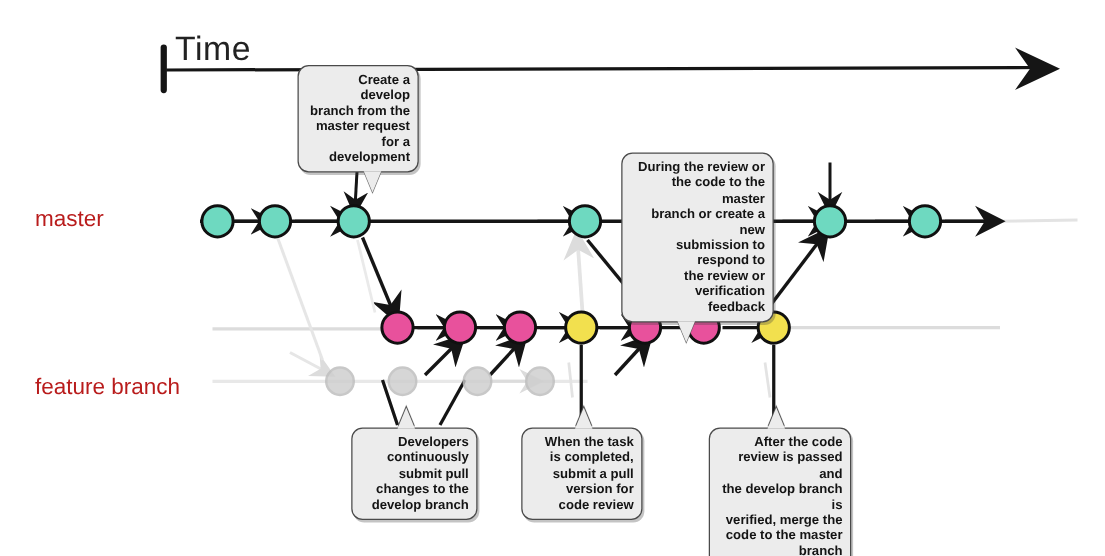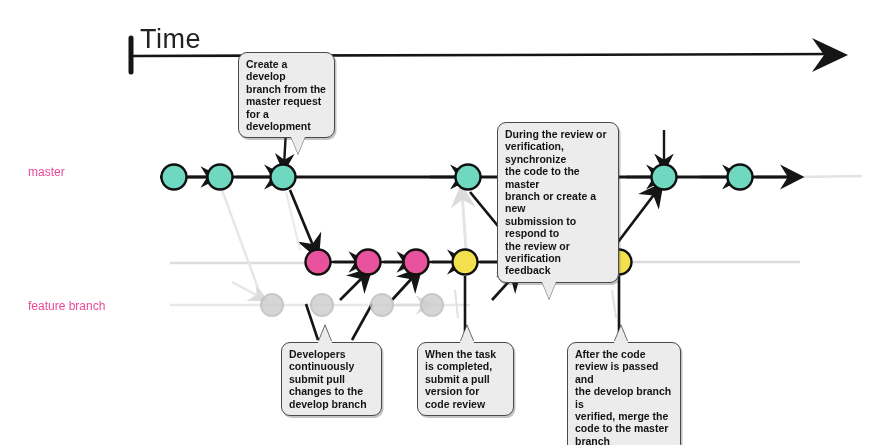--- a/index.html
+++ b/index.html
@@ -1,23 +1,23 @@
 <!DOCTYPE html>
 <html><head>
 <meta charset="utf-8">
 <style>
   html,body{margin:0;padding:0;background:#ffffff;}
   body{width:884px;height:445px;overflow:hidden;
        font-family:"Liberation Sans",sans-serif;color:#1a1a1a;}
-  #stage{position:relative;width:815px;height:445px;}
+  #stage{position:relative;width:815px;height:445px;text-align:right;}
   svg#canvas{position:absolute;left:0;top:0;width:884px;height:445px;}
 
   .time-label{position:absolute;left:140px;top:24px;font-size:27px;
     font-weight:400;letter-spacing:.5px;color:#222;}
-  .branch-label{position:absolute;font-size:12px;color:#ec4899;white-space:nowrap;}
+  .branch-label{position:absolute;font-size:18px;color:#b91c1c;white-space:nowrap;}
   .lbl-master{left:28px;top:165px;}
   .lbl-feature{left:28px;top:268px;margin-top:31px;}
 
   .callout{position:absolute;box-sizing:border-box;
     background:#ececec;border:1.6px solid #4a4a4a;border-radius:9px;
     font-size:10.5px;line-height:12.4px;font-weight:bold;color:#141414;
     padding:5px 6px 5px 7px;
     box-shadow:1.5px 2px 0 rgba(60,60,60,.30);}
   .callout span{display:block;}
   .tail{position:absolute;width:0;height:0;}
@@ -147,21 +147,20 @@
       <span>branch from the</span>
       <span>master request</span>
       <span>for a</span>
       <span>development</span>
     </div>
 
 
   <div class="callout c-review">
     <div class="tail tail-d" style="left:44px;bottom:-17px;"></div>
   <span>During the review or</span>
-      <span>verification, synchronize</span>
       <span>the code to the master</span>
       <span>branch or create a new</span>
       <span>submission to respond to</span>
       <span>the review or verification</span>
       <span>feedback</span>
     </div>
 
   <div class="callout c-devs">
     <div class="tail tail-u" style="left:36px;top:-17px;"></div>
   <span>Developers</span>

